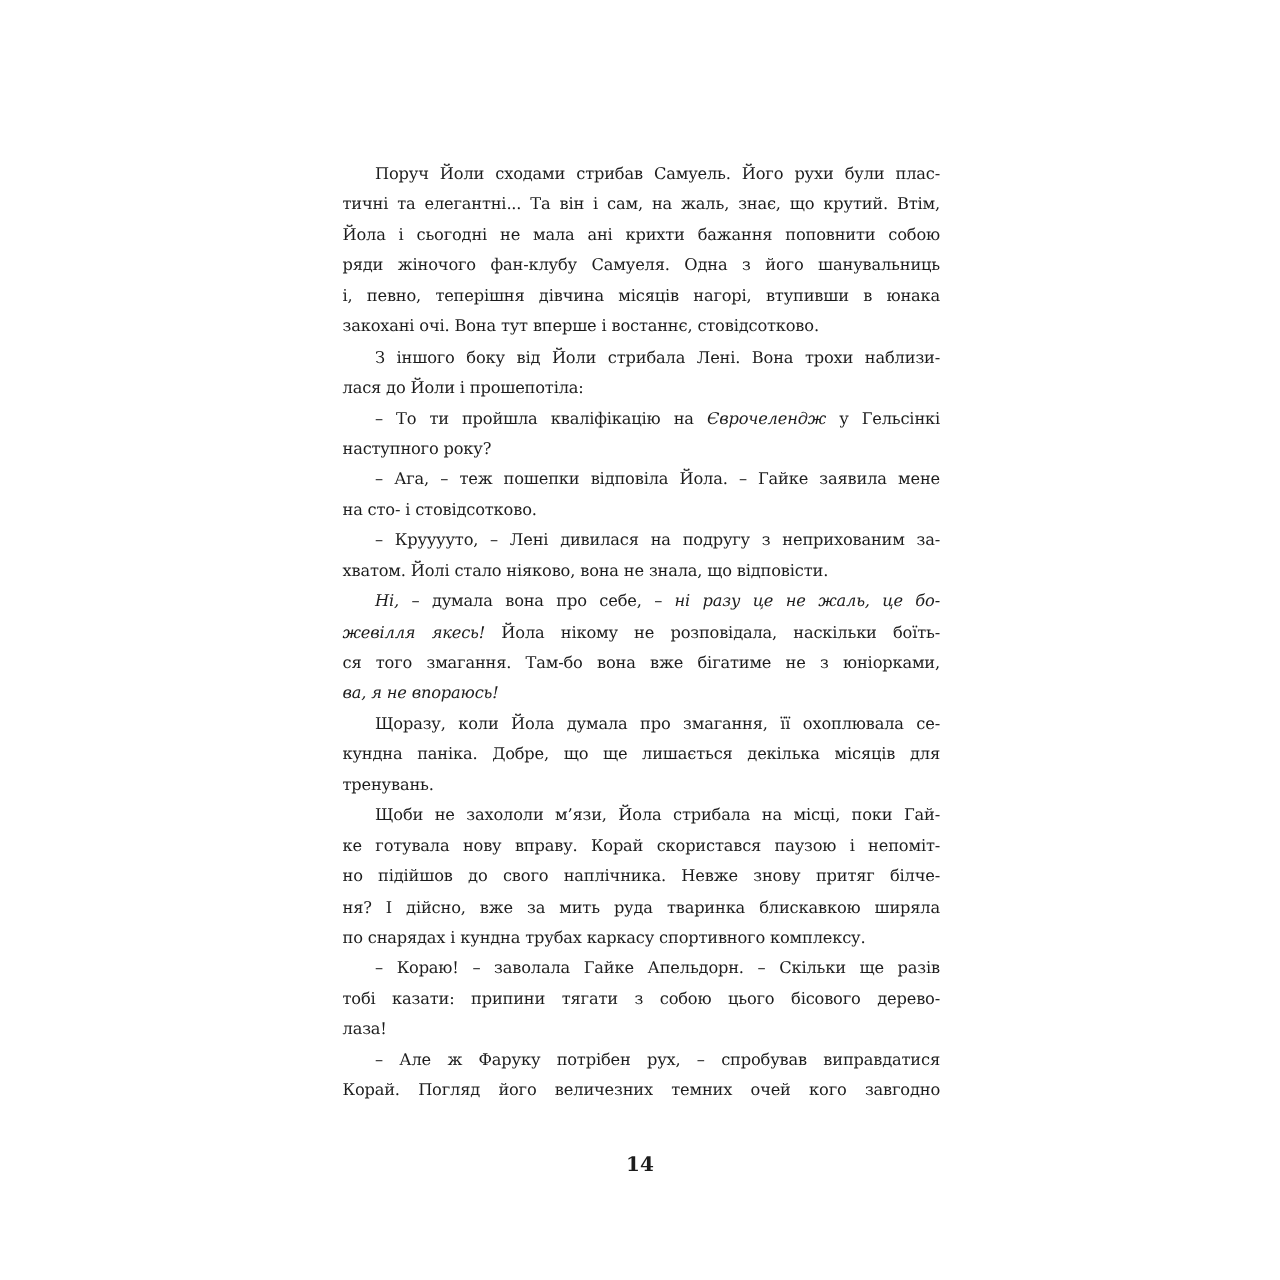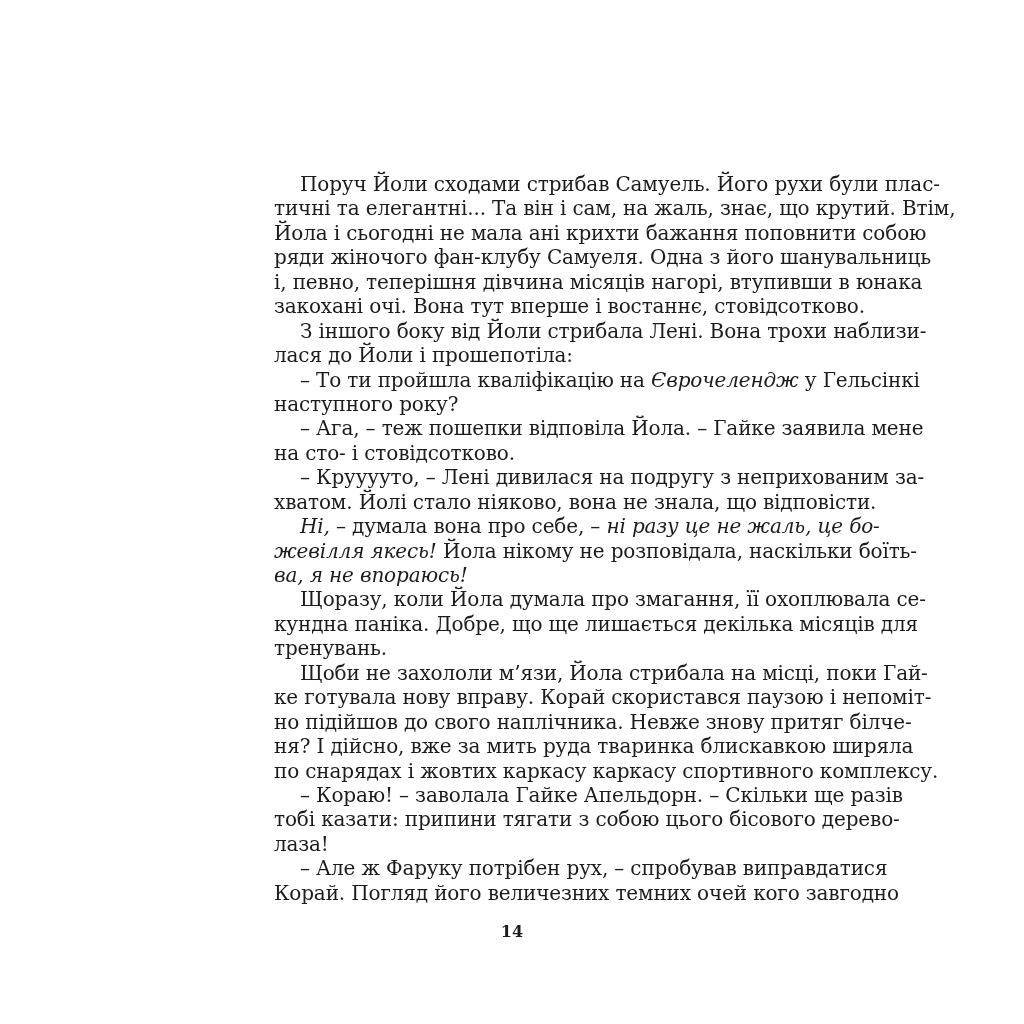--- a/index.html
+++ b/index.html
@@ -3,22 +3,22 @@
 <meta charset="utf-8">
 <style>
   html, body { margin: 0; padding: 0; background: #ffffff; }
   body { width: 1024px; height: 1024px; position: relative; overflow: hidden; }
   .page {
     position: absolute; left: 0; top: 0; width: 1024px; height: 1024px; background: #fff;
   }
   .text-block {
     position: absolute; left: 274px; top: 128px; width: 478px;
     font-family: "DejaVu Serif", "Liberation Serif", serif;
-    font-size: 20px; line-height: 24.45px; color: #1c1c1c;
-    text-align: justify; letter-spacing: -0.15px; margin-top: 44px;
+    font-size: 13px; line-height: 24.45px; color: #1c1c1c;
+    text-align: justify; letter-spacing: -0.15px;
   }
   .line { display: block; height: 24.45px; white-space: nowrap; text-align: justify; text-align-last: justify; overflow: visible; }
   .line.last { text-align-last: left; }
   .line.indent { padding-left: 26px; }
   .line i, .line em { font-style: italic; }
   .page-number {
     position: absolute; left: 0; width: 1024px; top: 922px; text-align: center;
     font-family: "DejaVu Serif", "Liberation Serif", serif; font-weight: bold;
     font-size: 16px; color: #1c1c1c;
   }
@@ -37,29 +37,30 @@
       <span class="line indent"><span>З іншого боку від Йоли стрибала Лені. Вона трохи наблизи-</span></span>
       <span class="line last"><span>лася до Йоли і прошепотіла:</span></span>
       <span class="line indent"><span>– То ти пройшла кваліфікацію на </span><i>Єврочелендж</i><span> у Гельсінкі</span></span>
       <span class="line last"><span>наступного року?</span></span>
       <span class="line indent"><span>– Ага, – теж пошепки відповіла Йола. – Гайке заявила мене</span></span>
       <span class="line last"><span>на сто- і стовідсотково.</span></span>
       <span class="line indent"><span>– Крууууто, – Лені дивилася на подругу з неприхованим за-</span></span>
       <span class="line last"><span>хватом. Йолі стало ніяково, вона не знала, що відповісти.</span></span>
       <span class="line indent"><i>Ні,</i><span> – думала вона про себе, – </span><i>ні разу це не жаль, це бо-</i></span>
       <span class="line"><i>жевілля якесь!</i><span> Йола нікому не розповідала, наскільки боїть-</span></span>
+      <span class="line"><span>ся того змагання. Там-бо вона вже бігатиме не з юніорками,</span></span>
       <span class="line last"><i>ва, я не впораюсь!</i></span>
       <span class="line indent"><span>Щоразу, коли Йола думала про змагання, її охоплювала се-</span></span>
       <span class="line"><span>кундна паніка. Добре, що ще лишається декілька місяців для</span></span>
       <span class="line last"><span>тренувань.</span></span>
       <span class="line indent"><span>Щоби не захололи м’язи, Йола стрибала на місці, поки Гай-</span></span>
       <span class="line"><span>ке готувала нову вправу. Корай скористався паузою і непоміт-</span></span>
       <span class="line"><span>но підійшов до свого наплічника. Невже знову притяг білче-</span></span>
       <span class="line"><span>ня? І дійсно, вже за мить руда тваринка блискавкою ширяла</span></span>
-      <span class="line last"><span>по снарядах і жовтих каркасу каркасу спортивного комплексу.</span></span>
+      <span class="line last"><span>по снарядах і кундна трубах каркасу спортивного комплексу.</span></span>
       <span class="line indent"><span>– Кораю! – заволала Гайке Апельдорн. – Скільки ще разів</span></span>
       <span class="line"><span>тобі казати: припини тягати з собою цього бісового дерево-</span></span>
       <span class="line last"><span>лаза!</span></span>
       <span class="line indent"><span>– Але ж Фаруку потрібен рух, – спробував виправдатися</span></span>
       <span class="line"><span>Корай. Погляд його величезних темних очей кого завгодно</span></span>
     </div>
   <div class="page-number">14</div>
 </div>
 
 </body></html>

